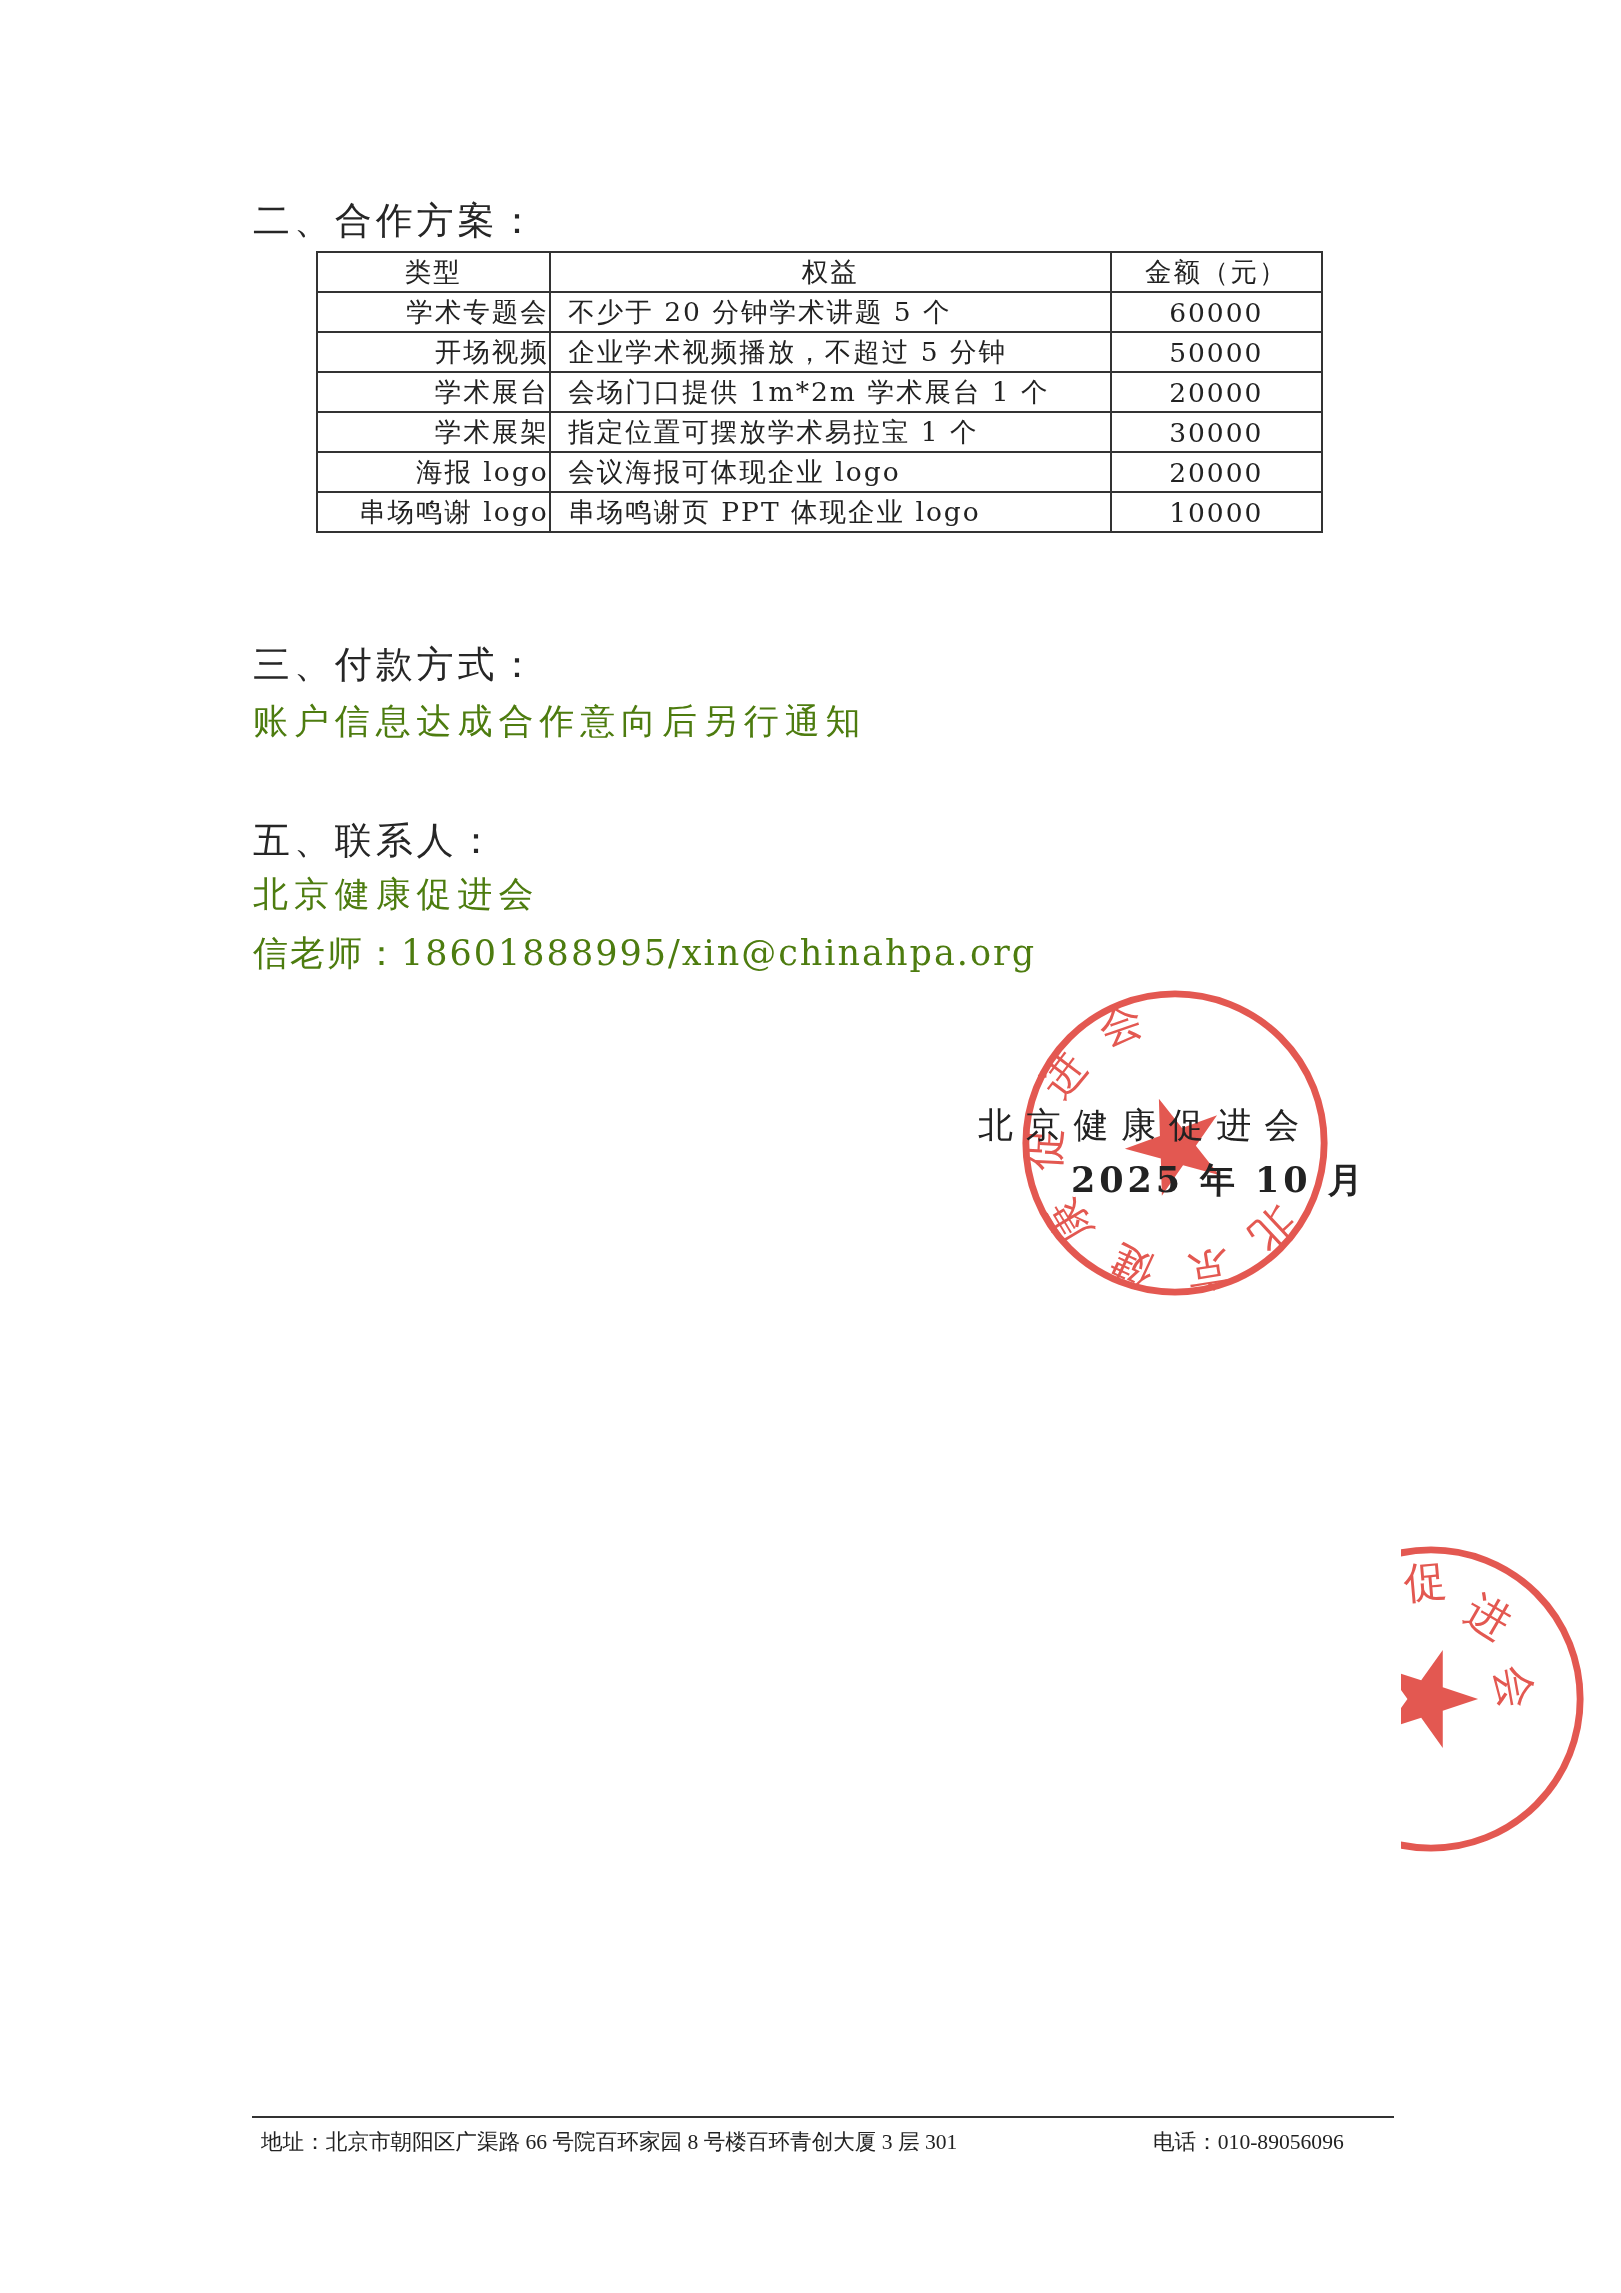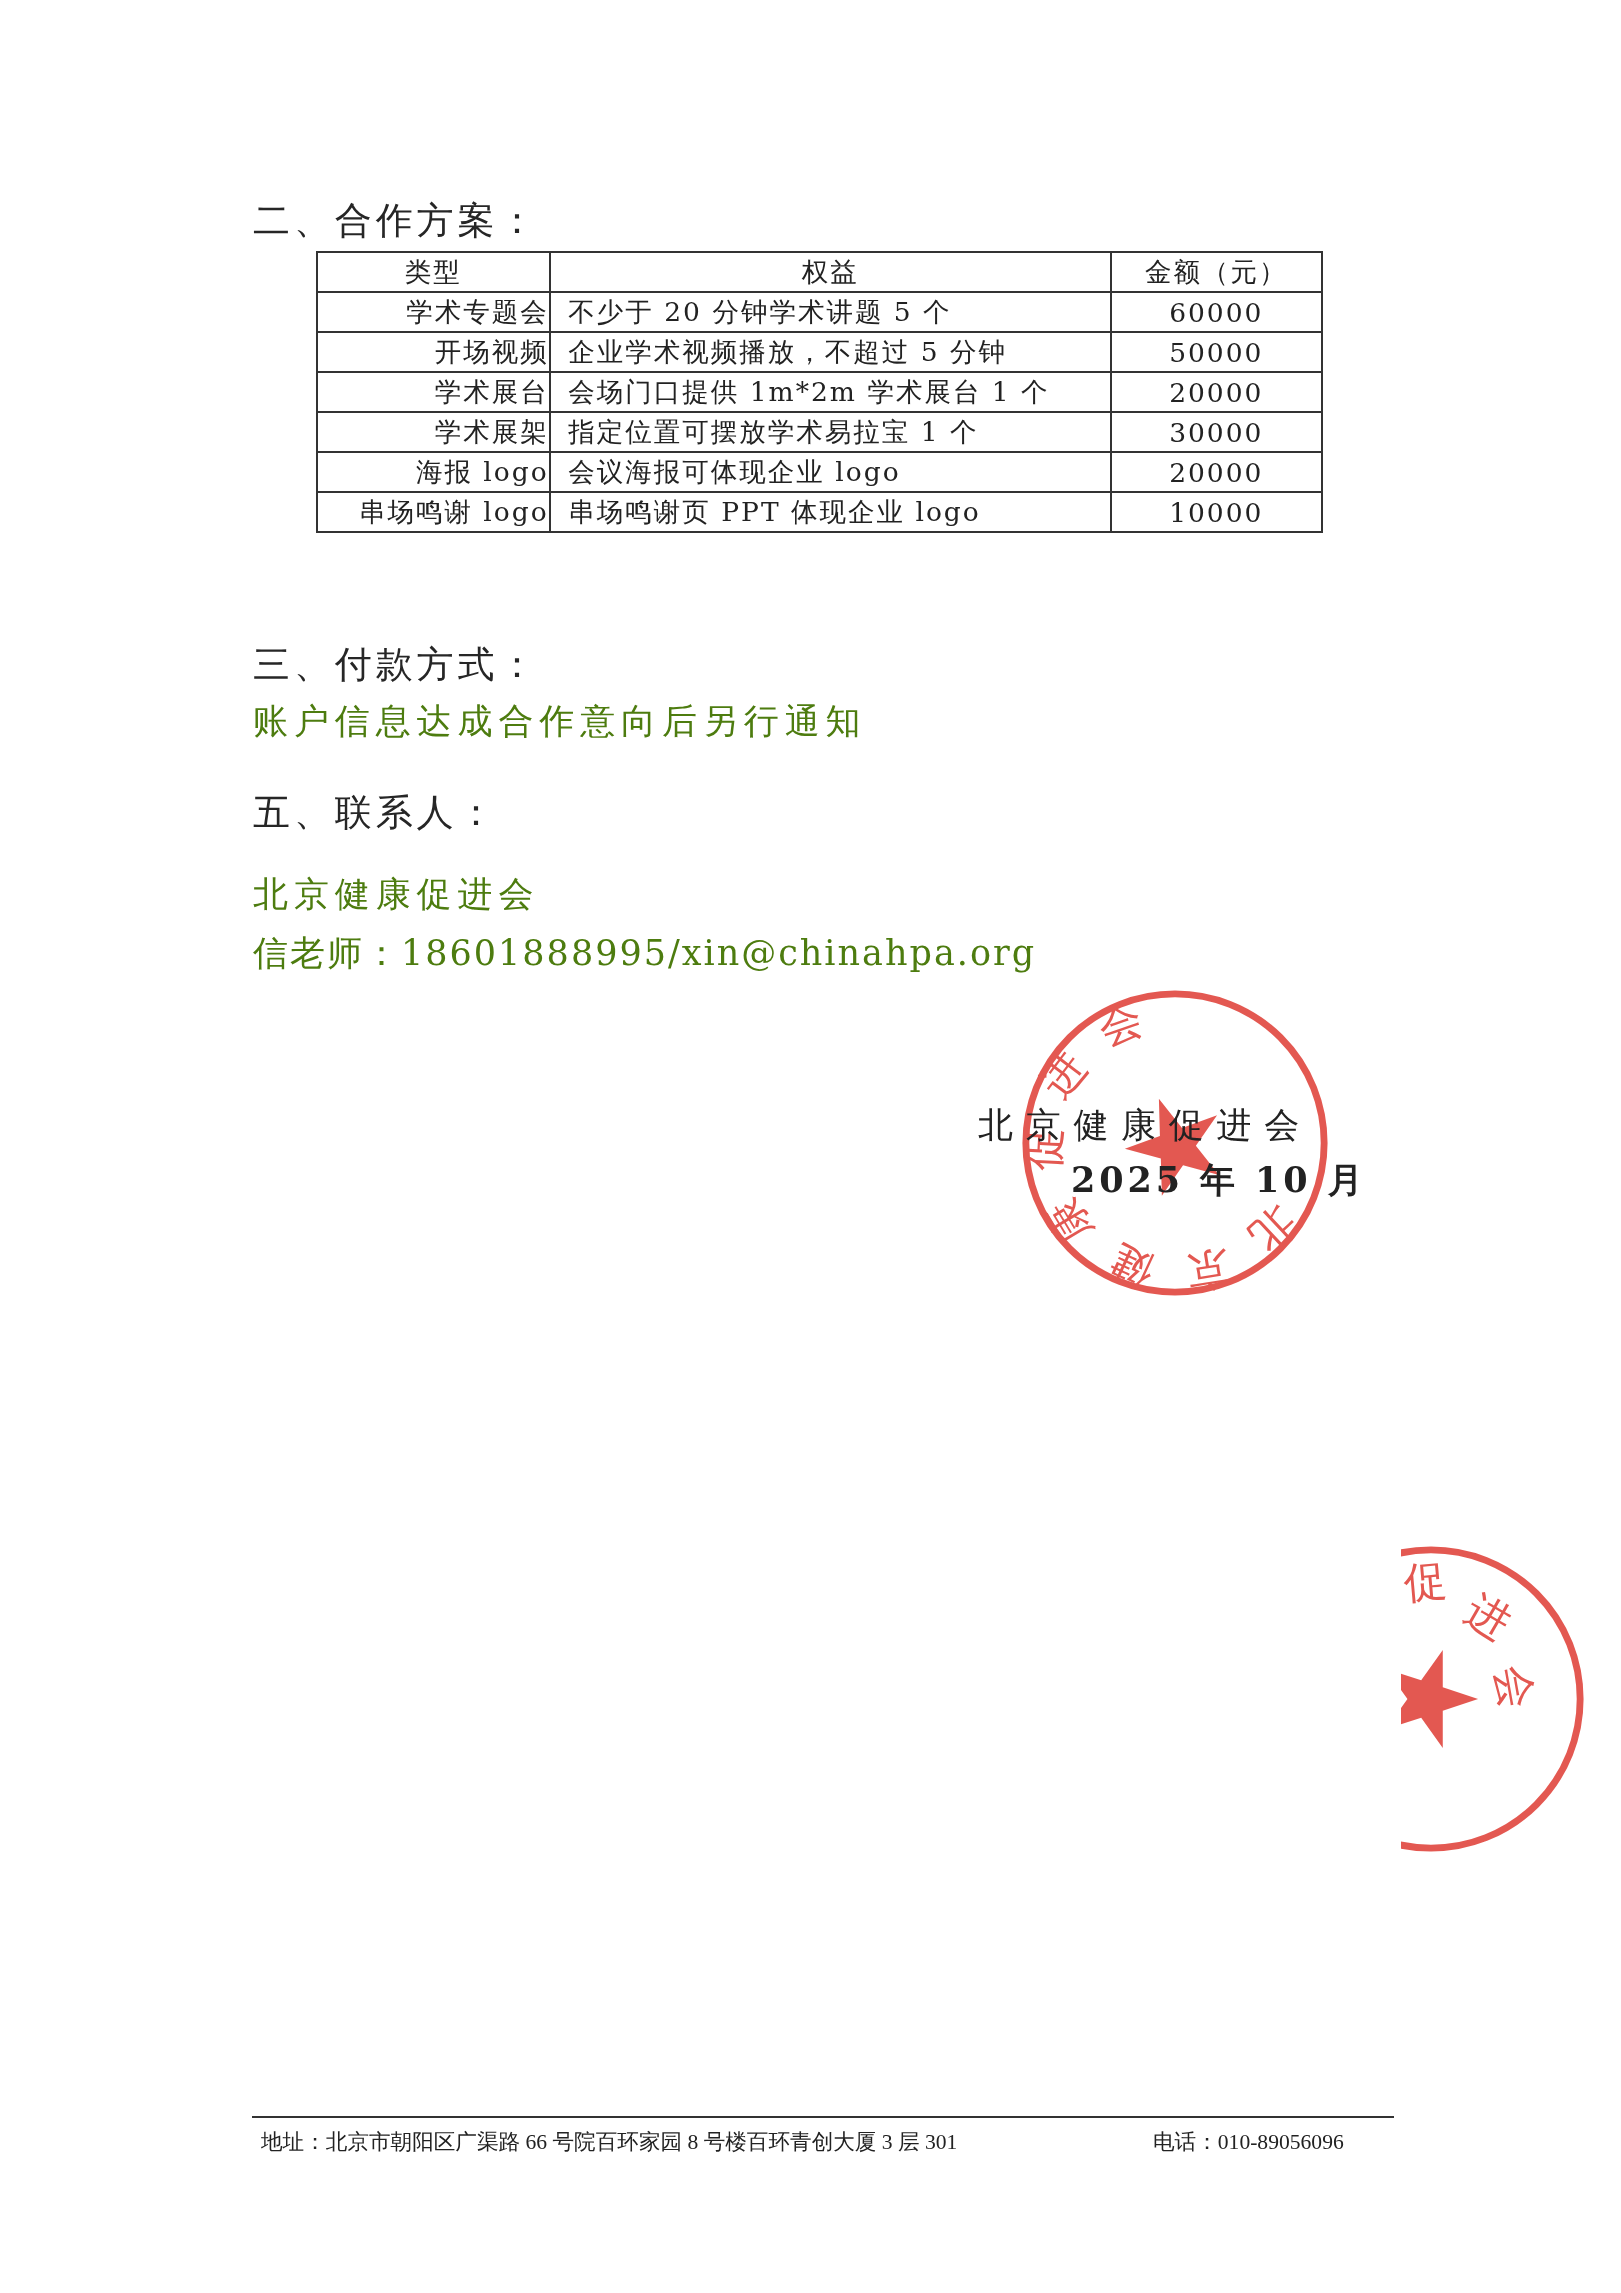--- a/index.html
+++ b/index.html
@@ -85,21 +85,21 @@
       <td class="col-type">串场鸣谢 logo</td>
       <td class="col-benefit">串场鸣谢页 PPT 体现企业 logo</td>
       <td class="col-amount">10000</td>
     </tr>
   </tbody>
 </table>
 
 <div class="abs heading" style="left:253px; top:643px;">三、付款方式：</div>
 <div class="abs body-text" style="left:253px; top:700px;">账户信息达成合作意向后另行通知</div>
 
-<div class="abs heading" style="left:253px; top:791px;text-align:right;">五、联系人：</div>
+<div class="abs heading" style="left:253px; top:819px;text-align:right;">五、联系人：</div>
 <div class="abs body-text" style="left:253px; top:873px;">北京健康促进会</div>
 <div class="abs body-text" style="left:253px; top:932px; letter-spacing:2px;">信老师：18601888995/xin@chinahpa.org</div>
 
 <div class="stamp" style="left:1018px; top:986px; width:314px; height:314px; opacity:0.88;">
   <svg width="314" height="314" viewBox="0 0 320 320">
     <defs>
       <path id="sealArc" d="M 160,160 m -118,0 a 118,118 0 1,1 236,0 a 118,118 0 1,1 -236,0"></path>
     </defs>
     <circle cx="160" cy="160" r="152" fill="none" stroke="#e0423a" stroke-width="7"></circle>
     <g transform="rotate(-150 160 160)">

